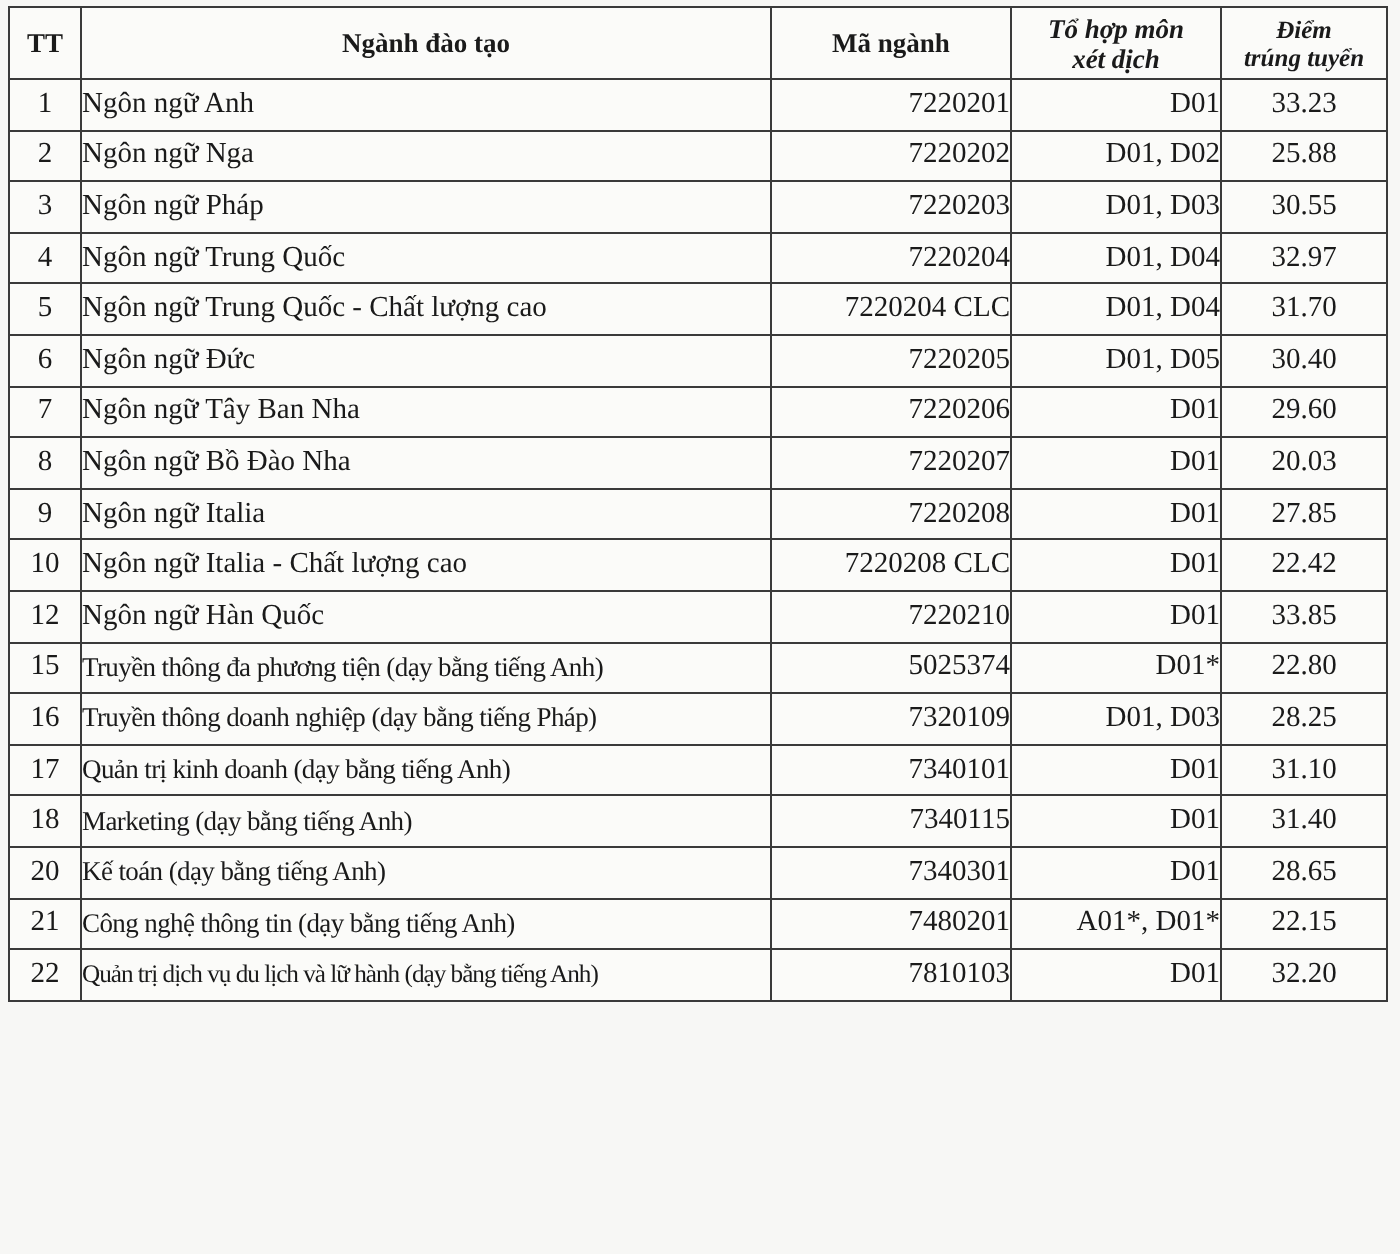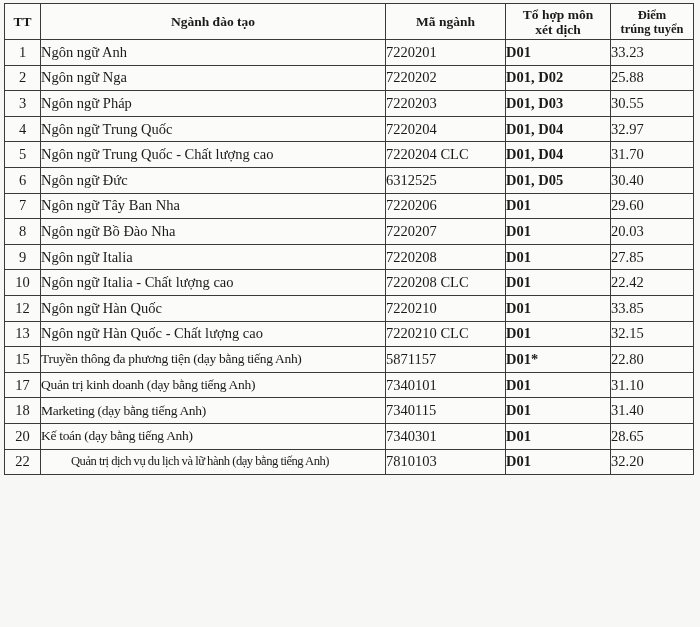--- a/index.html
+++ b/index.html
@@ -43,30 +43,30 @@
       line-height: 14px;
     }
     table.scores td {
       height: 24.6px;
       font-size: 14.5px;
       vertical-align: middle;
     }
     td.c-tt { text-align: center; }
     td.c-name { text-align: left; padding-left: 6px; }
     td.c-name.tight { font-size: 13.5px; letter-spacing: -0.3px; }
-    td.c-name.tighter { font-size: 12.6px; letter-spacing: -0.5px; padding-left: 30px; }
-    td.c-code { text-align: left; }
-    td.c-combo { text-align: left; font-weight: bold; }
-    td.c-score { text-align: left; }
+    td.c-name.tighter { font-size: 12.6px; letter-spacing: -0.5px; }
+    td.c-code { text-align: right; }
+    td.c-combo { text-align: right; }
+    td.c-score { text-align: center; }
     col.w-tt { width: 36px; }
     col.w-name { width: 345px; }
     col.w-code { width: 120px; }
     col.w-combo { width: 105px; }
     col.w-score { width: 83px; }
-    .hdr-line { display: block; }
+    .hdr-line { display: block; font-style: italic; }
   </style>
 </head>
 <body>
 
 <table class="scores">
   <colgroup>
     <col class="w-tt">
       <col class="w-name">
       <col class="w-code">
       <col class="w-combo">
@@ -119,21 +119,21 @@
       <tr>
         <td class="c-tt">5</td>
         <td class="c-name">Ngôn ngữ Trung Quốc - Chất lượng cao</td>
         <td class="c-code">7220204 CLC</td>
         <td class="c-combo">D01, D04</td>
         <td class="c-score">31.70</td>
       </tr>
       <tr>
         <td class="c-tt">6</td>
         <td class="c-name">Ngôn ngữ Đức</td>
-        <td class="c-code">6312525</td>
+        <td class="c-code">7220205</td>
         <td class="c-combo">D01, D05</td>
         <td class="c-score">30.40</td>
       </tr>
       <tr>
         <td class="c-tt">7</td>
         <td class="c-name">Ngôn ngữ Tây Ban Nha</td>
         <td class="c-code">7220206</td>
         <td class="c-combo">D01</td>
         <td class="c-score">29.60</td>
       </tr>
@@ -159,32 +159,32 @@
         <td class="c-score">22.42</td>
       </tr>
       <tr>
         <td class="c-tt">12</td>
         <td class="c-name">Ngôn ngữ Hàn Quốc</td>
         <td class="c-code">7220210</td>
         <td class="c-combo">D01</td>
         <td class="c-score">33.85</td>
       </tr>
       <tr>
-        <td class="c-tt">13</td>
-        <td class="c-name">Ngôn ngữ Hàn Quốc - Chất lượng cao</td>
-        <td class="c-code">7220210 CLC</td>
-        <td class="c-combo">D01</td>
-        <td class="c-score">32.15</td>
-      </tr>
-      <tr>
         <td class="c-tt">15</td>
         <td class="c-name tight">Truyền thông đa phương tiện (dạy bằng tiếng Anh)</td>
-        <td class="c-code">5871157</td>
+        <td class="c-code">5025374</td>
         <td class="c-combo">D01*</td>
         <td class="c-score">22.80</td>
+      </tr>
+      <tr>
+        <td class="c-tt">16</td>
+        <td class="c-name tight">Truyền thông doanh nghiệp (dạy bằng tiếng Pháp)</td>
+        <td class="c-code">7320109</td>
+        <td class="c-combo">D01, D03</td>
+        <td class="c-score">28.25</td>
       </tr>
       <tr>
         <td class="c-tt">17</td>
         <td class="c-name tight">Quản trị kinh doanh (dạy bằng tiếng Anh)</td>
         <td class="c-code">7340101</td>
         <td class="c-combo">D01</td>
         <td class="c-score">31.10</td>
       </tr>
       <tr>
         <td class="c-tt">18</td>
@@ -192,20 +192,27 @@
         <td class="c-code">7340115</td>
         <td class="c-combo">D01</td>
         <td class="c-score">31.40</td>
       </tr>
       <tr>
         <td class="c-tt">20</td>
         <td class="c-name tight">Kế toán (dạy bằng tiếng Anh)</td>
         <td class="c-code">7340301</td>
         <td class="c-combo">D01</td>
         <td class="c-score">28.65</td>
+      </tr>
+      <tr>
+        <td class="c-tt">21</td>
+        <td class="c-name tight">Công nghệ thông tin  (dạy bằng tiếng  Anh)</td>
+        <td class="c-code">7480201</td>
+        <td class="c-combo">A01*, D01*</td>
+        <td class="c-score">22.15</td>
       </tr>
       <tr>
         <td class="c-tt">22</td>
         <td class="c-name tighter">Quản trị dịch vụ du lịch và lữ hành (dạy bằng tiếng Anh)</td>
         <td class="c-code">7810103</td>
         <td class="c-combo">D01</td>
         <td class="c-score">32.20</td>
       </tr>
     </tbody>
 </table>

